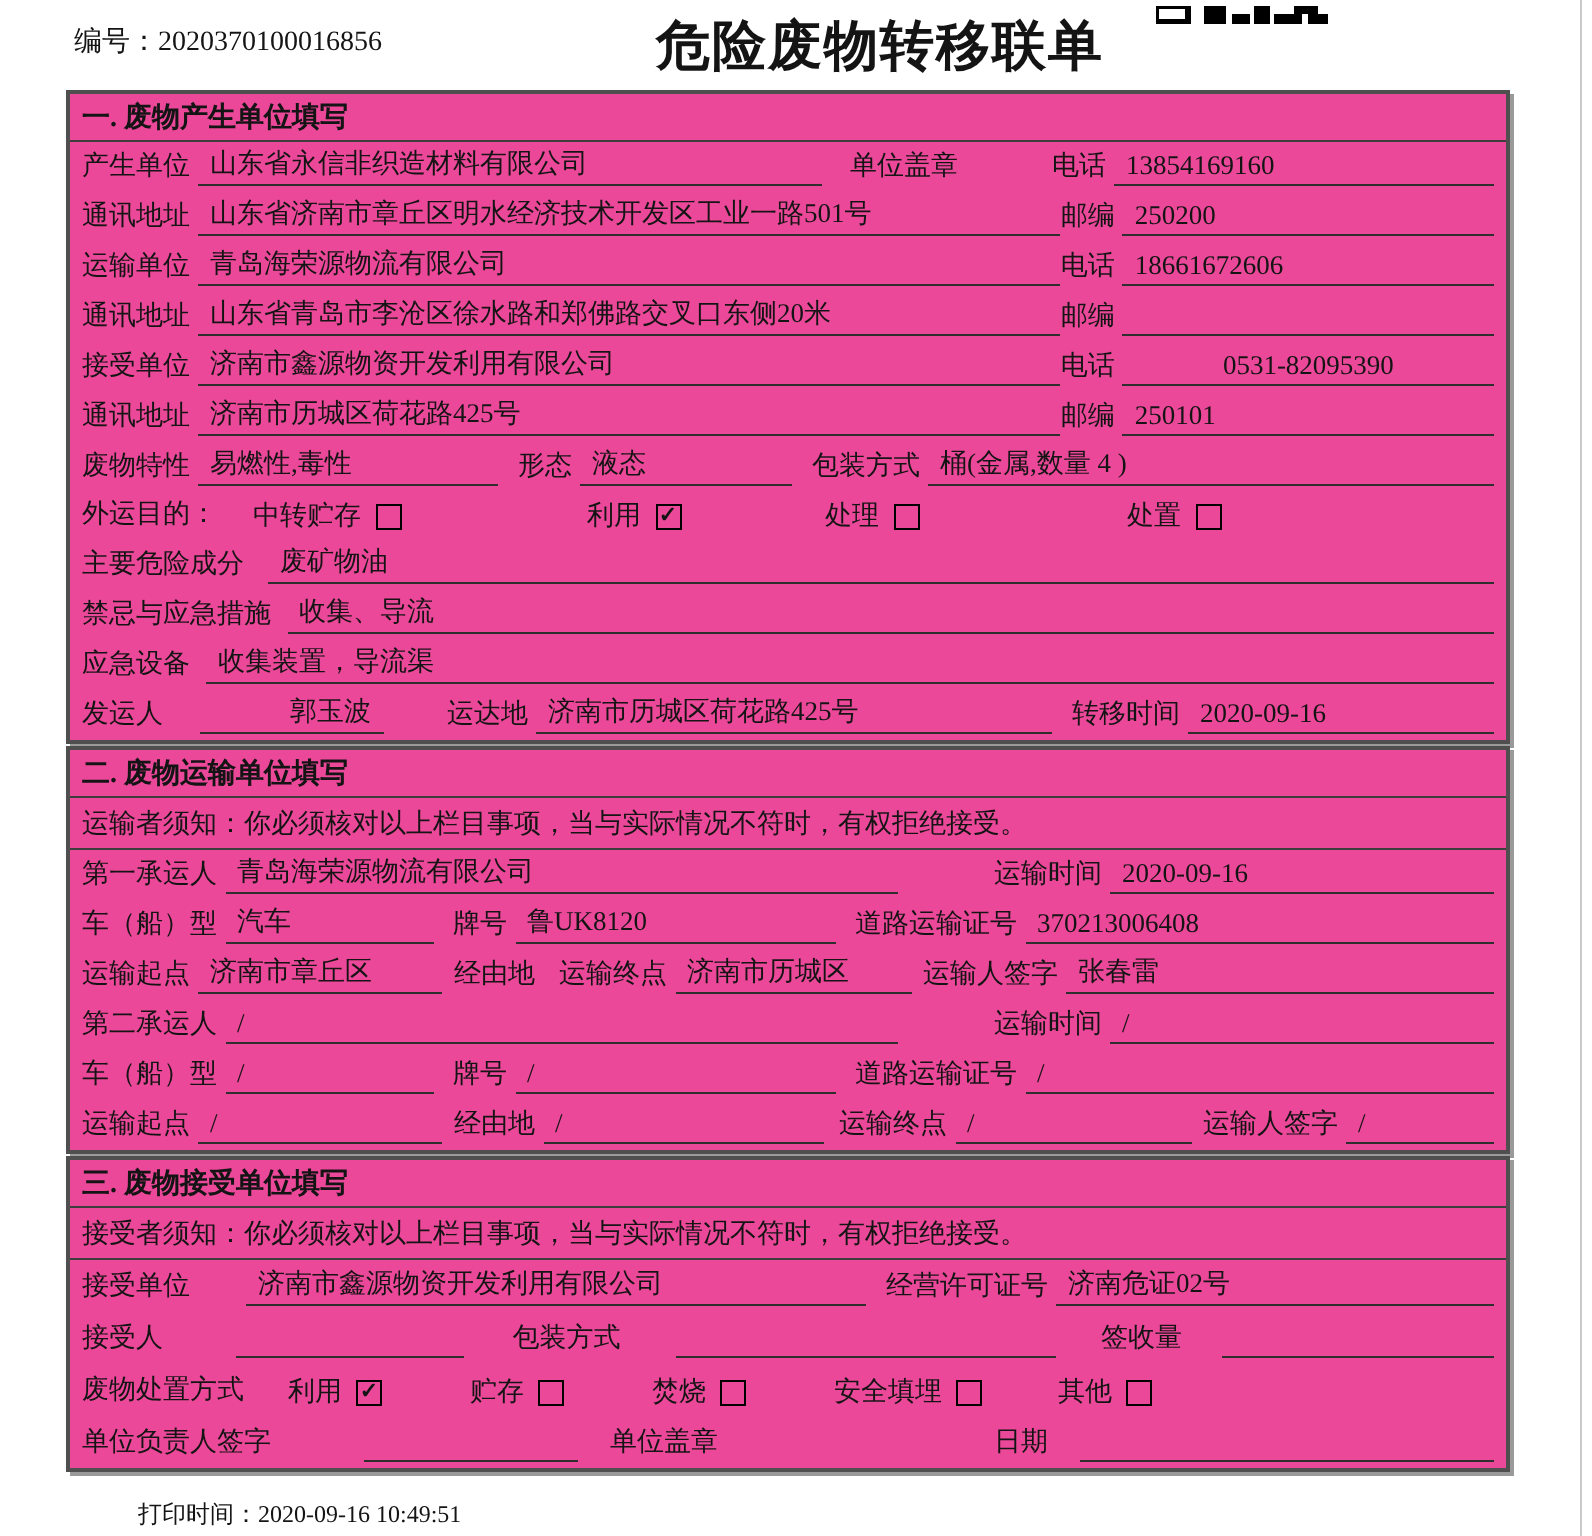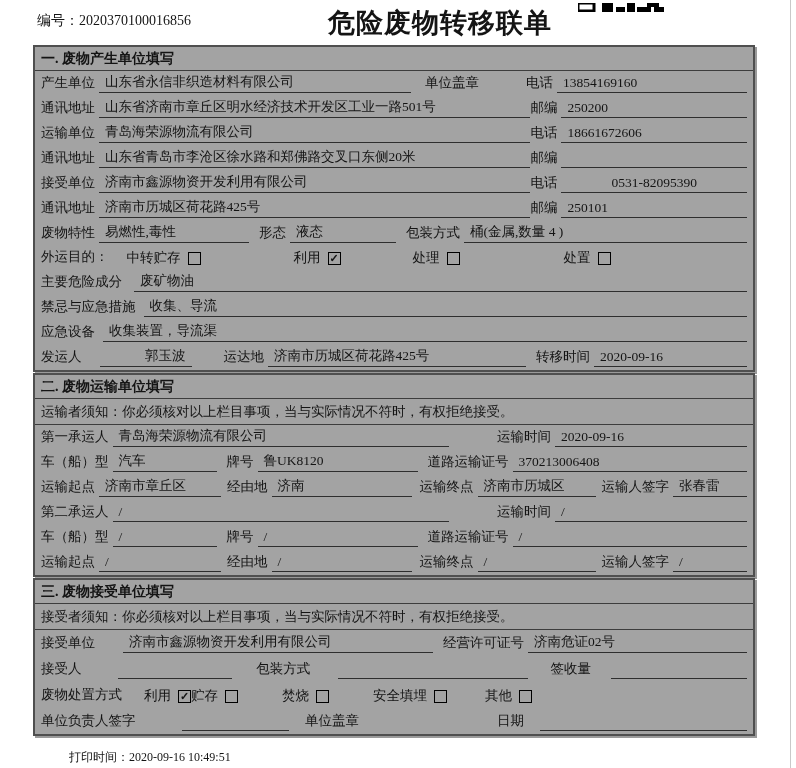--- a/index.html
+++ b/index.html
@@ -6,21 +6,21 @@
   body{
     width:796px;height:768px;background:#ffffff;position:relative;overflow:hidden;
     font-family:"Liberation Serif","DejaVu Serif",serif;color:#141414;font-size:13.5px;
   }
   .hdr-serial{position:absolute;left:37px;top:12px;font-size:14px;white-space:nowrap;}
   .hdr-title{position:absolute;left:328px;top:5px;font-size:27px;font-weight:bold;letter-spacing:1px;white-space:nowrap;}
   .qr{position:absolute;left:578px;top:0;width:86px;height:9px;}
   .page-edge{position:absolute;right:5px;top:0;width:1px;height:768px;background:#c9c9c9;}
 
   .form{position:absolute;left:33px;top:45px;width:722px;}
-  .sec{border:2px solid #4f4f4f;background:#a3a3a3;box-shadow:2px 2px 0 0 #9a9a9a;}
+  .sec{border:2px solid #4f4f4f;background:#ec4899;box-shadow:2px 2px 0 0 #9a9a9a;}
   .sec + .sec{margin-top:1px;}
   .sec-title{font-weight:bold;font-size:14px;padding:3px 6px 2px;border-bottom:1.5px solid #3d3d3d;}
   .notice{padding:4px 6px 3px;border-bottom:1.5px solid #3d3d3d;}
   .row{display:flex;align-items:flex-end;padding:2px 6px 3px;min-height:24px;box-sizing:border-box;}
   .s2 .row{min-height:25px;}
   .s3 .row{min-height:26px;}
   .lbl{white-space:nowrap;padding:0 4px 1px 0;}
   .u{border-bottom:1px solid #2e2e2e;padding:0 6px 1px;white-space:nowrap;box-sizing:border-box;min-height:17px;}
   .grow{flex:1 1 auto;}
   .opt{display:inline-flex;align-items:flex-end;white-space:nowrap;}
@@ -166,21 +166,20 @@
       <span class="lbl" style="margin-left:10px;">牌号</span>
       <span class="u" style="width:160px;">鲁UK8120</span>
       <span class="lbl" style="margin-left:10px;">道路运输证号</span>
       <span class="u grow">370213006408</span>
     </div>
 
     <div class="row">
       <span class="lbl">运输起点</span>
       <span class="u" style="width:122px;">济南市章丘区</span>
       <span class="lbl" style="margin-left:6px;">经由地</span>
-      <span class="u" style="width:140px;">济南</span>
       <span class="lbl" style="margin-left:8px;">运输终点</span>
       <span class="u" style="width:118px;">济南市历城区</span>
       <span class="lbl" style="margin-left:6px;">运输人签字</span>
       <span class="u grow">张春雷</span>
     </div>
 
     <div class="row">
       <span class="lbl">第二承运人</span>
       <span class="u" style="width:336px;">/</span>
       <span class="lbl" style="margin-left:auto;">运输时间</span>
@@ -227,21 +226,21 @@
       <span class="lbl" style="margin-left:22px;">签收量</span>
       <span class="u" style="width:140px;margin-left:16px;"></span>
     </div>
 
     <div class="row">
       <span class="lbl">废物处置方式</span>
       <span class="opt" style="margin-left:18px;">
         <span>利用</span>
         <span class="cb">✓</span>
       </span>
-      <span class="opt" style="">
+      <span class="opt" style="margin-left:44px;">
         <span>贮存</span>
         <span class="cb"></span>
       </span>
       <span class="opt" style="margin-left:44px;">
         <span>焚烧</span>
         <span class="cb"></span>
       </span>
       <span class="opt" style="margin-left:44px;">
         <span>安全填埋</span>
         <span class="cb"></span>

